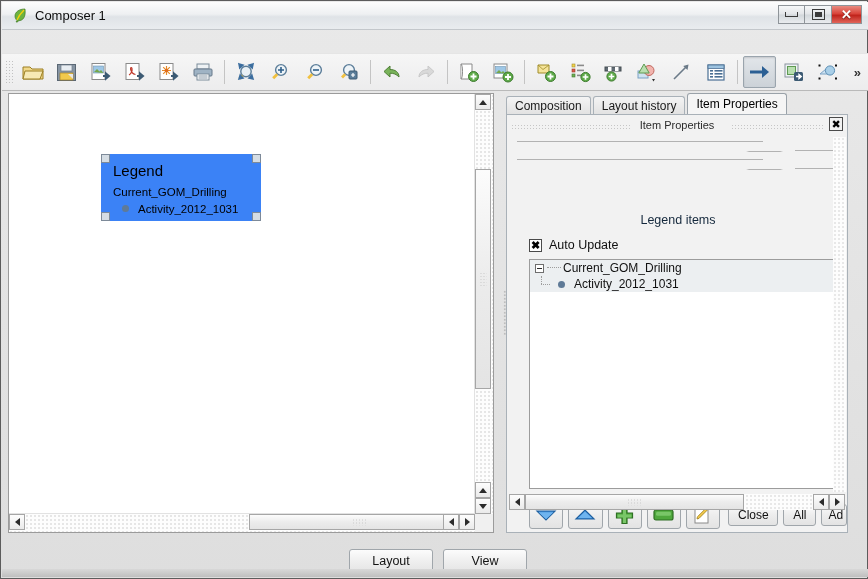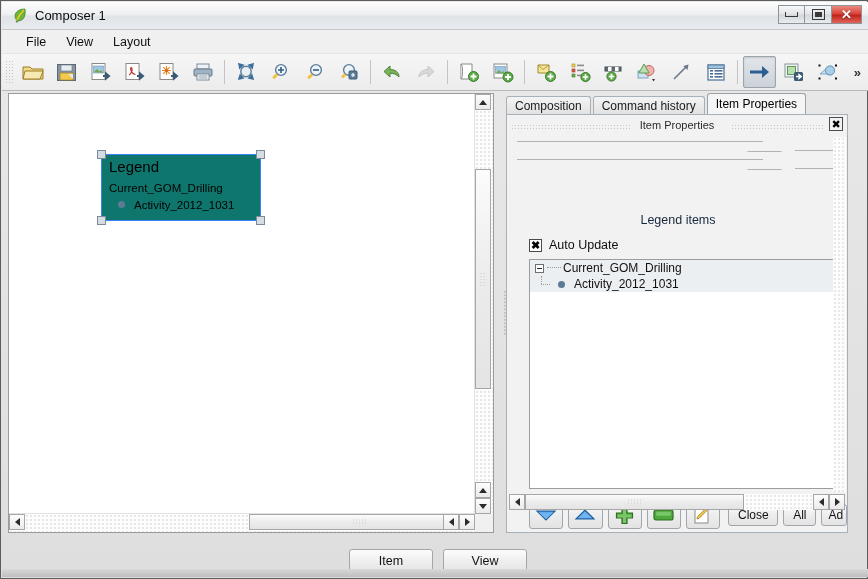--- a/index.html
+++ b/index.html
@@ -86,21 +86,21 @@
     border:1px solid #9b9b9b;background:#fff;box-sizing:border-box;
     box-shadow:inset 1px 1px 0 #f3f3f3;
   }
   .canvas-view{
     position:absolute;left:0;top:0;right:18px;bottom:18px;
     background:#ffffff;overflow:hidden;border-right:1px solid #dedede;border-bottom:1px solid #dedede;
   }
   
   .legend-box{
     position:absolute;left:92px;top:60px;width:160px;height:67px;
-    background:#0f766e;border:1px solid #3b82f6;box-sizing:border-box;
+    background:#3b82f6;border:5px solid #3b82f6;box-sizing:border-box;
     padding:4px 7px 0 7px;
   }
   .legend-title{font-size:15px;color:#000;line-height:1.1;margin-bottom:6px;font-family:"Liberation Sans",sans-serif;}
   .legend-group{font-size:11.5px;color:#000;margin-bottom:5px;}
   .legend-row{display:flex;align-items:center;gap:9px;padding-left:9px;}
   .legend-sym{width:7px;height:7px;border-radius:50%;background:#5f7a97;}
   .legend-lbl{font-size:11.5px;color:#000;}
   .handle{
     position:absolute;width:9px;height:9px;background:#d5dde4;border:1px solid #7d8a99;box-sizing:border-box;
   }
@@ -268,25 +268,20 @@
       </div>
       <div class="win-btn mid">
         <span class="glyph-max"></span>
       </div>
       <div class="win-btn close">
         <span class="glyph-close">✕</span>
       </div>
     </div>
   </div>
 
-  <div class="menubar">
-    <div class="menu-item">File</div>
-    <div class="menu-item">View</div>
-    <div class="menu-item">Layout</div>
-  </div>
 
   <div class="toolbar">
     <div class="tb-grip"></div>
 
     <div class="tb-btn">
       <span>
         <svg width="22" height="20" viewBox="0 0 22 20">
           <path d="M1 5h7l2 2h11v10H1z" fill="#f0d88a" stroke="#9c7f22" stroke-width="1"></path>
           <path d="M3 9h18l-3 8H1z" fill="#f7e9b4" stroke="#9c7f22" stroke-width="1"></path>
         </svg>
@@ -578,21 +573,21 @@
     <div class="corner-box"></div>
   </div>
 
   <div class="splitter">
     <div class="splitter-dots"></div>
   </div>
 
   <div class="panel">
     <div class="tabbar">
       <div class="tab">Composition</div>
-      <div class="tab">Command history</div>
+      <div class="tab">Layout history</div>
       <div class="tab selected">Item Properties</div>
     </div>
 
     <div class="tabpane">
       <div class="dockheader">
         <span class="rail l"></span>
         <span class="rail r"></span>
         <span class="dhtitle">Item Properties</span>
         <span class="dock-close">✖</span>
       </div>
@@ -694,18 +689,18 @@
           <span class="arr arr-l"></span>
         </div>
         <div class="sb-btn" style="right:0;top:0;">
           <span class="arr arr-r"></span>
         </div>
       </div>
 
     </div>
   </div>
 
-  <div class="dlg-btn" style="left:348px;top:548px;">Item</div>
+  <div class="dlg-btn" style="left:348px;top:548px;">Layout</div>
   <div class="dlg-btn" style="left:442px;top:548px;">View</div>
 
   <div class="statusbar"></div>
  </div>
 </div>
 
 </body></html>

